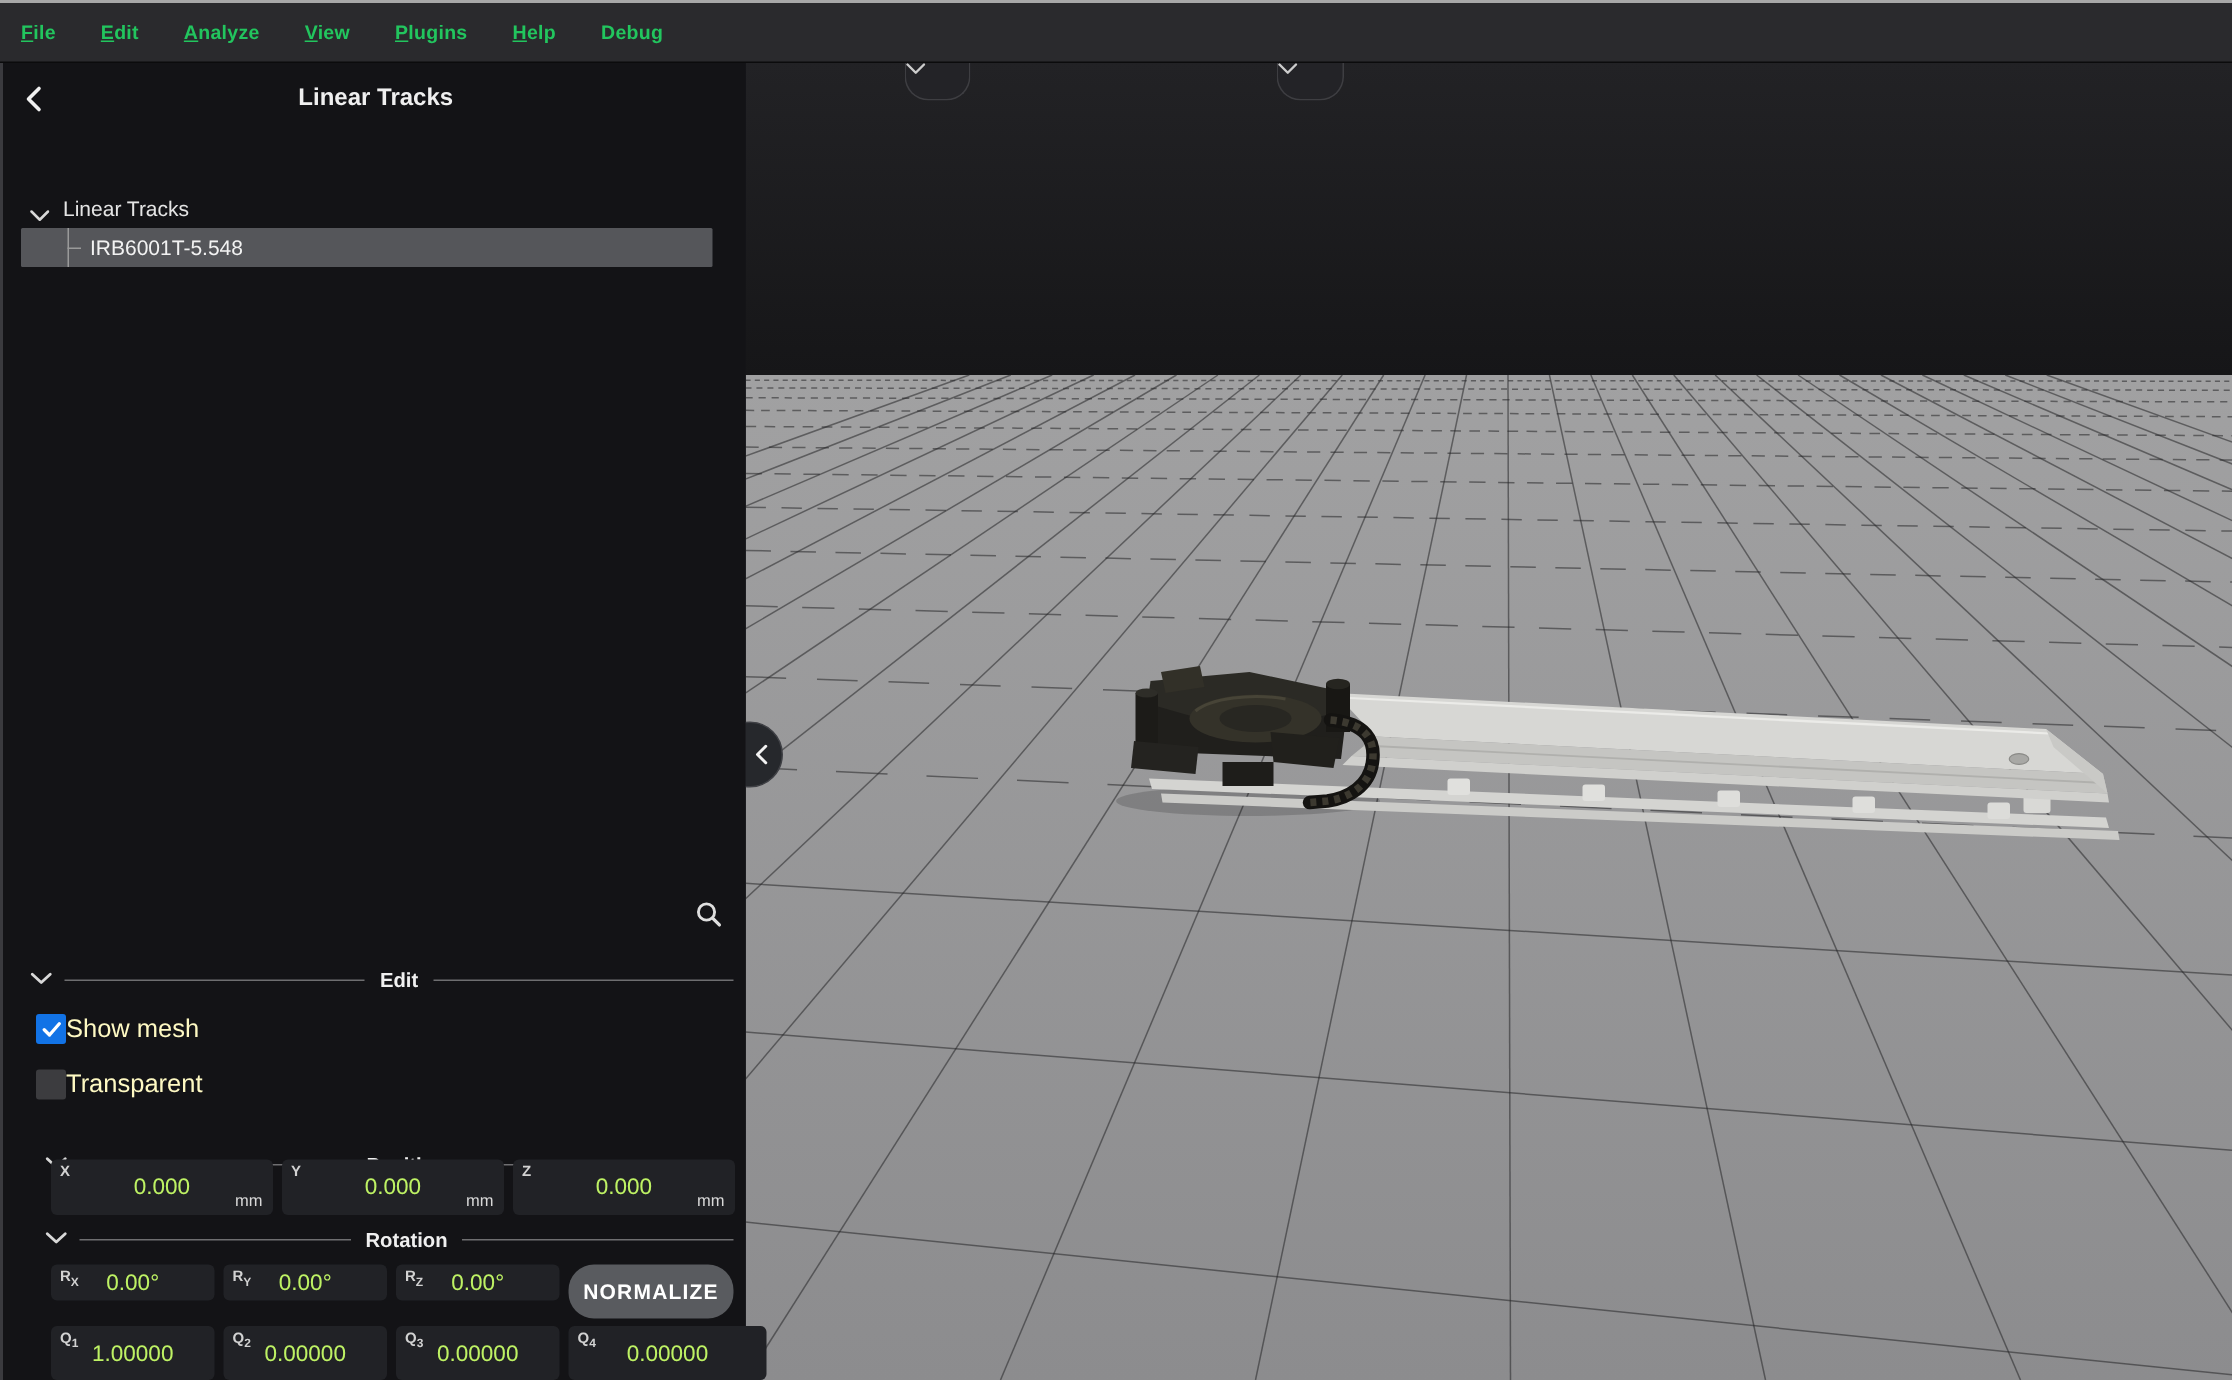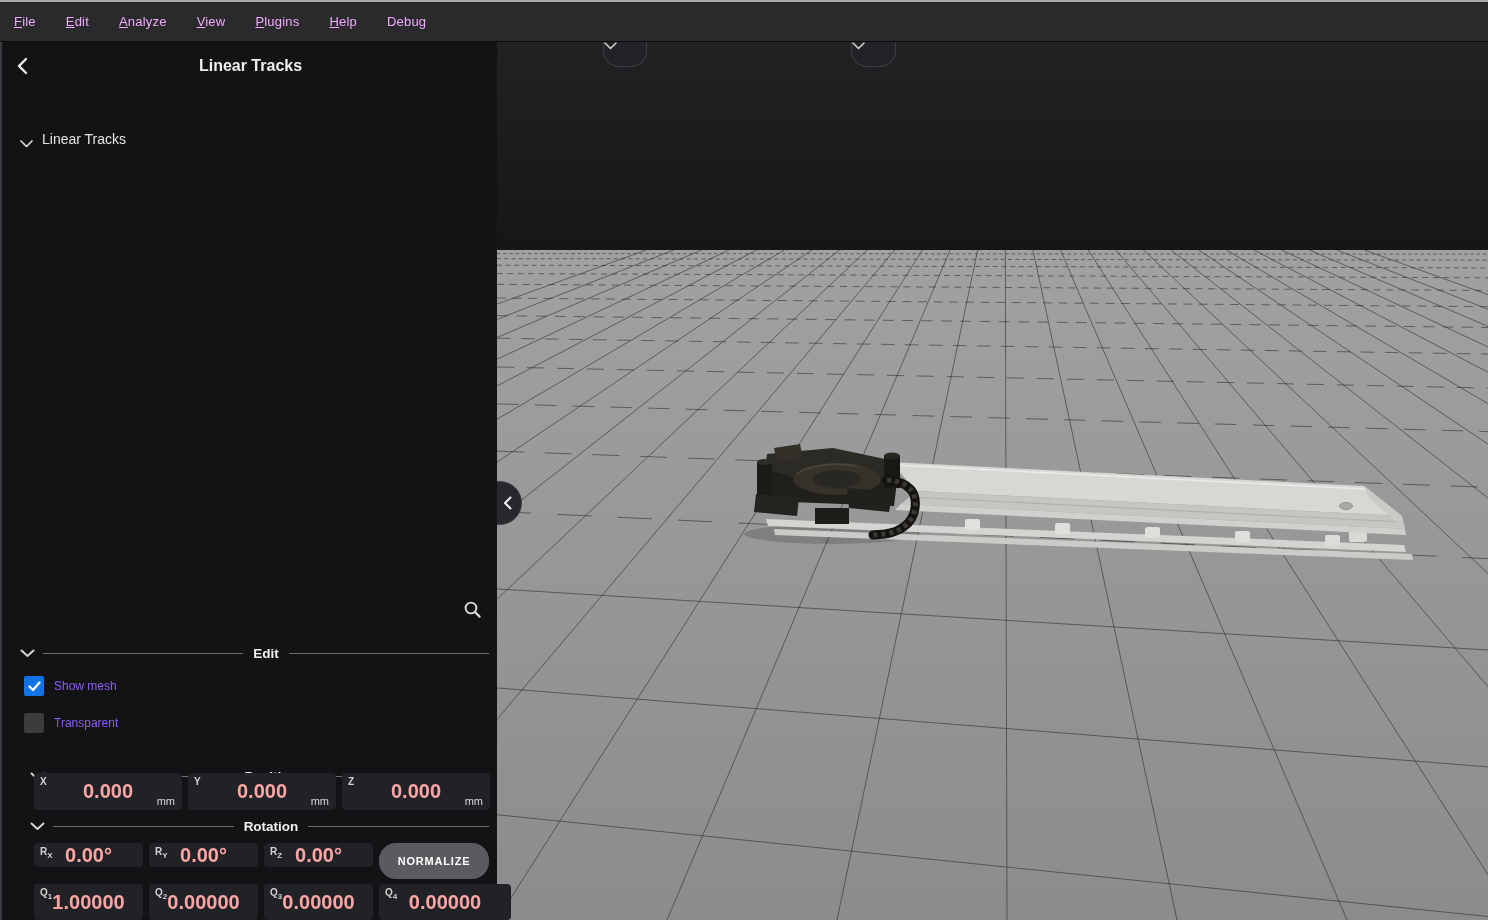--- a/index.html
+++ b/index.html
@@ -8,21 +8,21 @@
   #app { position:relative; width:1488px; height:920px; background:#131316; }
 
   
   .window-edge { position:absolute; left:0; top:0; width:1488px; height:2px;
     background:#a8a8a8; z-index:50; }
 
   
   .menubar { position:absolute; left:0; top:2px; width:1488px; height:40px;
     background:#2a2a2d; display:flex; align-items:center; gap:30px;
     padding-left:14px; border-bottom:1px solid #0b0b0c; z-index:40; }
-  .menu-item { color:#f0abfc; font-size:13px; font-weight:400; cursor:default;
+  .menu-item { color:#22c55e; font-size:13px; font-weight:700; cursor:default;
     display:inline-block; letter-spacing:.2px; }
   .menu-item.mn::first-letter { text-decoration:underline; }
 
   
   .panel { position:absolute; left:0; top:42px; width:497px; height:878px;
     background:#131316; border-left:2px solid #3a3a3e; z-index:20; }
 
   .panel-header { position:absolute; left:0; top:0; width:497px; height:48px; }
   .back-btn { position:absolute; left:6px; top:10px; width:28px; height:28px;
     display:flex; align-items:center; justify-content:center; cursor:pointer; }
@@ -70,42 +70,42 @@
 
   
   .check-row { position:absolute; left:22px; height:20px; display:flex;
     align-items:center; }
   #row-showmesh { top:634px; }
   #row-transparent { top:671px;justify-content:space-between; }
   .checkbox { width:20px; height:20px; border-radius:2px; background:#3c3c3f;
     display:flex; align-items:center; justify-content:center; cursor:pointer;
     flex:none; }
   .checkbox.checked { background:#1273e6; }
-  .check-label { margin-left:10px; color:#8b5cf6; font-size:12px; }
+  .check-label { color:#fef9c3; font-size:17px; }
 
   
   .field { position:absolute; background:#212226; border-radius:4px; }
   .field .f-label { position:absolute; left:6px; top:3px; color:#d2d2d2;
     font-size:10px; font-weight:600; }
   .field .f-label sub { font-size:8px; }
   .field .f-value { position:absolute; left:0; right:0; top:0; bottom:0;
-    display:flex; align-items:center; justify-content:center; color:#fca5a5;
-    font-size:20px;font-weight:bold; }
+    display:flex; align-items:center; justify-content:center; color:#bef264;
+    font-size:15px; }
   .field .f-unit { position:absolute; right:7px; bottom:3px; color:#d8d8d8;
     font-size:11px; }
   .pos-field { top:731px; width:148px; height:37px; }
   #fx { left:32px; } #fy { left:186px; } #fz { left:340px; }
   .rot-field { top:801px; width:109px; height:24px; }
   #frx { left:32px; } #fry { left:147px; } #frz { left:262px; }
   .q-field { top:842px; width:109px; height:36px; }
   #fq1 { left:32px; } #fq2 { left:147px; } #fq3 { left:262px; }
   #fq4 { left:377px; width:132px; }
   .normalize-btn { position:absolute; left:377px; top:801px; width:110px;
     height:36px; background:#595b5f; border:none; border-radius:17px;
-    color:#ffffff; font-family:"Liberation Sans",sans-serif; font-size:11px;
+    color:#ffffff; font-family:"Liberation Sans",sans-serif; font-size:14px;
     font-weight:700; letter-spacing:.8px; cursor:pointer; }
 
   
   .viewport { position:absolute; left:497px; top:42px; width:991px;
     height:878px; background:#1a1a1c; overflow:hidden; z-index:10; }
   .viewport svg { position:absolute; left:0; top:0; }
   .pill { position:absolute; top:0; height:25px; background:#232327;
     border:1px solid #3e3e42; border-top:none; border-radius:0 0 16px 16px;
     display:flex; align-items:center; justify-content:center; cursor:pointer; }
   #pill-left  { left:106px; width:44px; }
@@ -149,20 +149,25 @@
       <div class="tree-row" style="padding-left:40px;">
         <span class="tw" style="left:18px;">
           <svg width="13" height="8" viewBox="0 0 13 8">
               <polyline points="1,1 6.5,6.5 12,1" fill="none" stroke="#d8d8d8" stroke-width="1.7" stroke-linecap="round" stroke-linejoin="round"></polyline>
             </svg>
         </span>
         <span class="row-label">Linear Tracks</span>
       </div>
 
 
+      <div class="tree-row selected" style="padding-left:46px;">
+        <span class="conn" style="left:31px; top:0; width:1px; height:26px;"></span>
+        <span class="conn" style="left:31px; top:13px; width:9px; height:1px;"></span>
+        <span class="row-label">IRB6001T-5.548</span>
+      </div>
 
     </div>
 
     <div class="search-btn">
       <svg width="19" height="19" viewBox="0 0 19 19">
         <circle cx="8" cy="8" r="5.4" fill="none" stroke="#dedede" stroke-width="1.9"></circle>
         <line x1="12.2" y1="12.2" x2="16.6" y2="16.6" stroke="#dedede" stroke-width="2.2" stroke-linecap="round"></line>
       </svg>
     </div>
 

